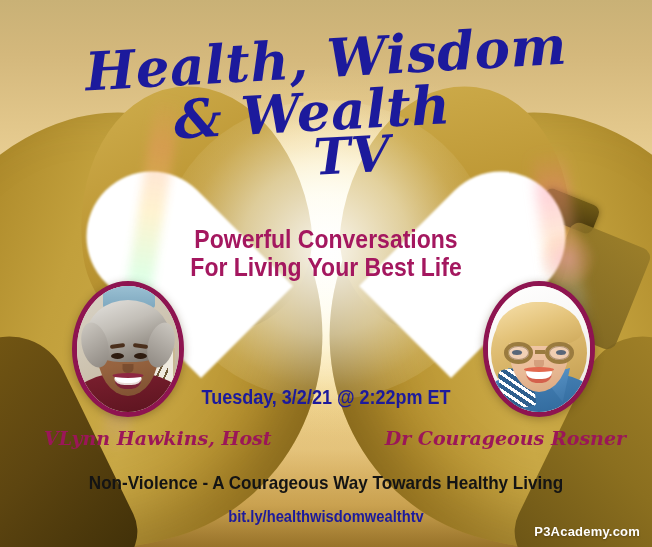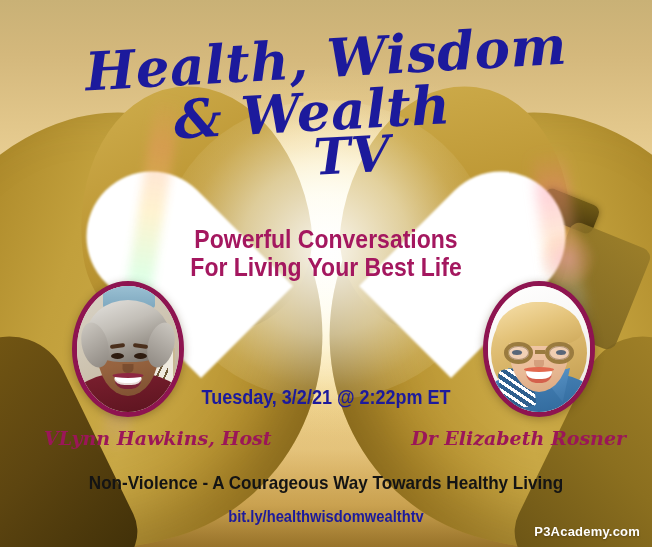--- a/index.html
+++ b/index.html
@@ -556,19 +556,19 @@
         <div class="guestB-bridge"></div>
         <div class="guestB-lens r"></div>
       </div>
       <div class="guestB-nose"></div>
       <div class="guestB-smile"></div>
       <div class="guestB-lip"></div>
     </div>
   </div>
 
   <div class="name name-left">VLynn Hawkins, Host</div>
-  <div class="name name-right">Dr Elizabeth Rosner</div>
+  <div class="name name-right">Dr Courageous Rosner</div>
 
   <div class="topic">Non-Violence - A Courageous Way Towards Healthy Living</div>
   <div class="url">bit.ly/healthwisdomwealthtv</div>
   <div class="watermark">P3Academy.com</div>
 
 </div>
 
 </body></html>

